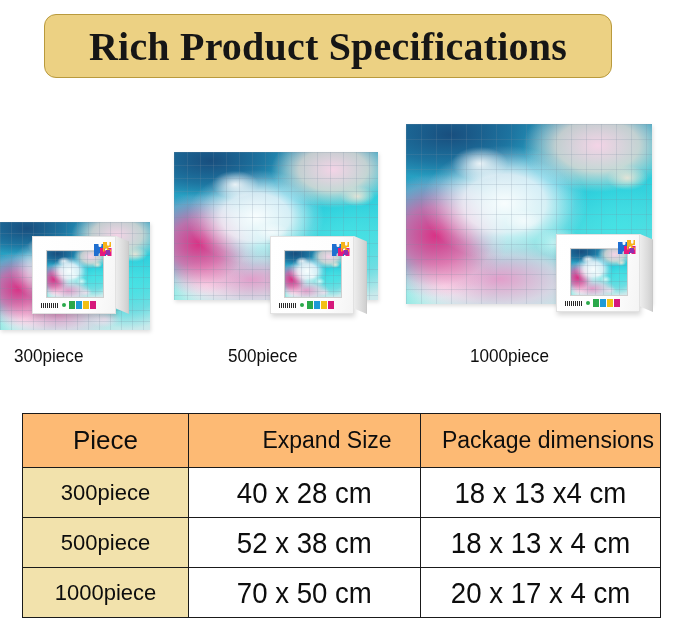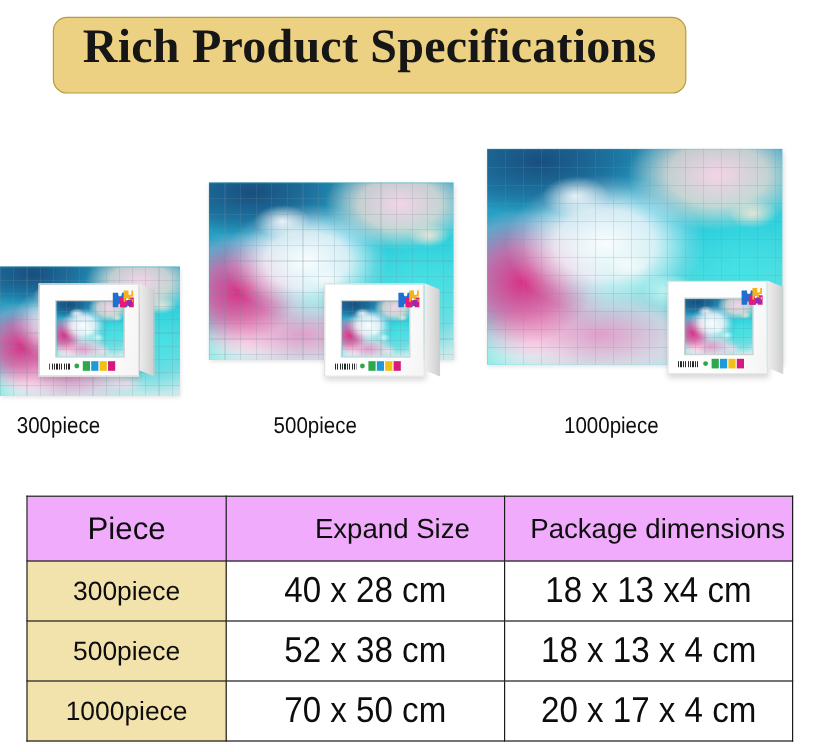--- a/index.html
+++ b/index.html
@@ -11,27 +11,27 @@
     font-family: "Liberation Sans", sans-serif;
     position: relative;
     overflow: hidden;
   }
 
   
   #title-banner {
     position: absolute;
     left: 44px;
     top: 14px;
-    width: 528px;
+    width: 568px;
     height: 64px;
     background: #ecd183;
     border: 1.5px solid #b99a3d;
     border-radius: 12px;
     display: flex;
-    align-items: flex-start;
+    align-items: center;
     justify-content: center;
   }
   #title-text {
     font-family: "Liberation Serif", serif;
     font-weight: bold;
     font-size: 40px;
     color: #161616;
     letter-spacing: 0.2px;
     white-space: nowrap;
   }
@@ -167,21 +167,21 @@
     border-collapse: collapse;
     table-layout: fixed;
   }
   #spec-table td, #spec-table th {
     border: 1.5px solid #1a1a1a;
     text-align: center;
     color: #0d0d0d;
     font-weight: normal;
   }
   #spec-table thead th {
-    background: #f0abfc;
+    background: #fdba74;
     height: 54px;
     font-size: 23px;
   }
   #spec-table thead th.col-piece { font-size: 26px; }
   #spec-table tbody td { height: 50px; background: #ffffff; font-size: 30px; }
   #spec-table tbody td.col-piece {
     background: #f2e2ac;
     font-size: 22px;
   }
   .cw1 { width: 166px; }

